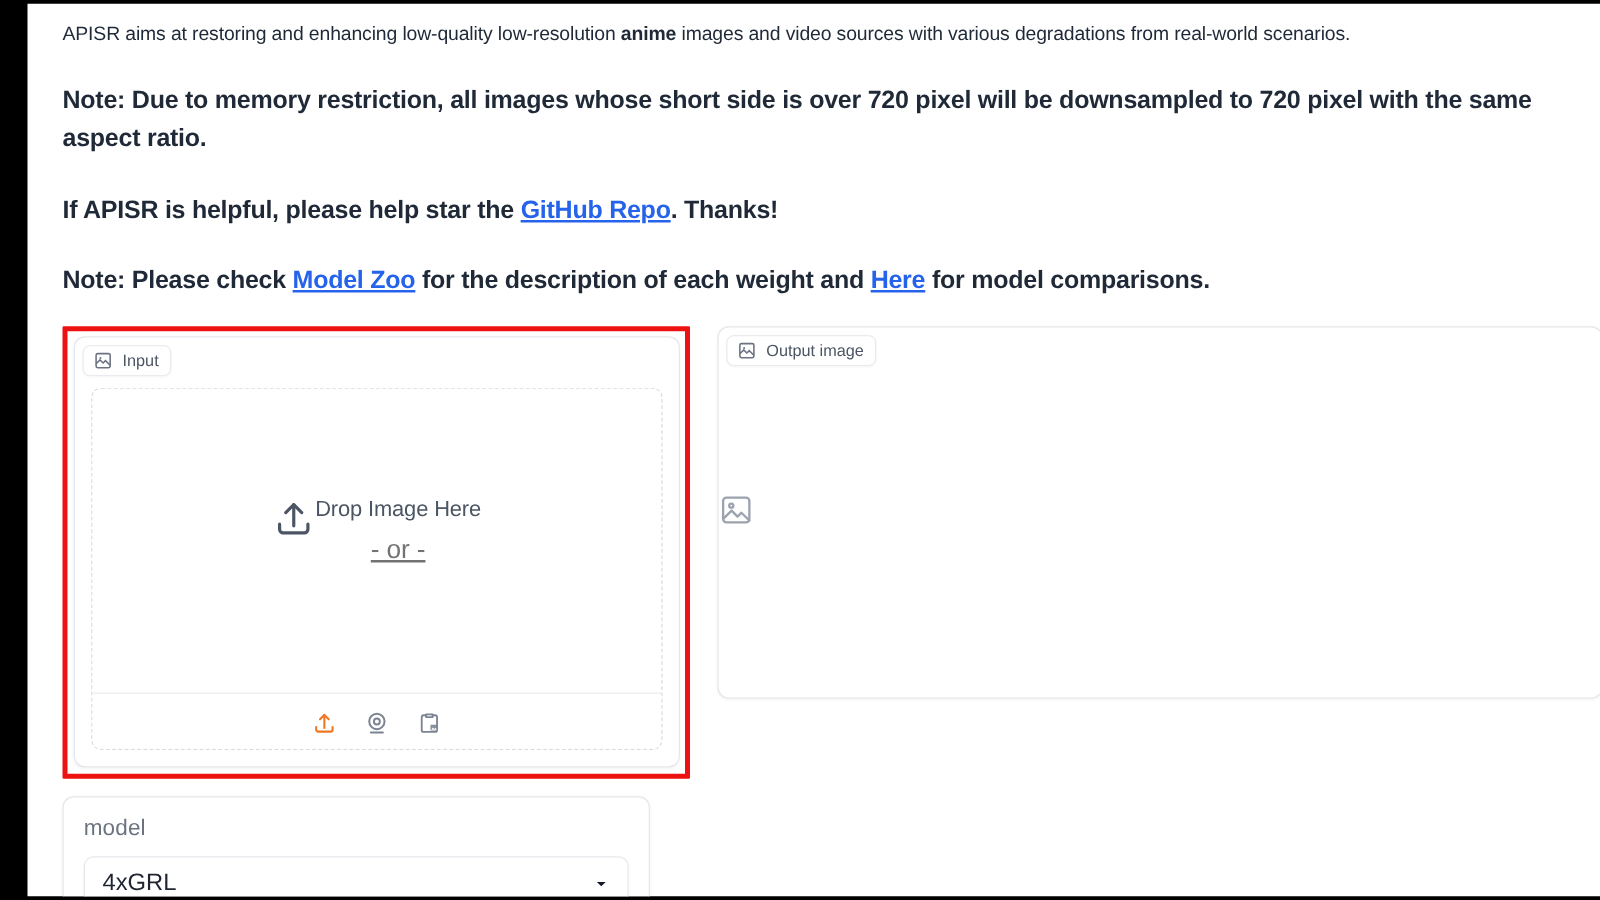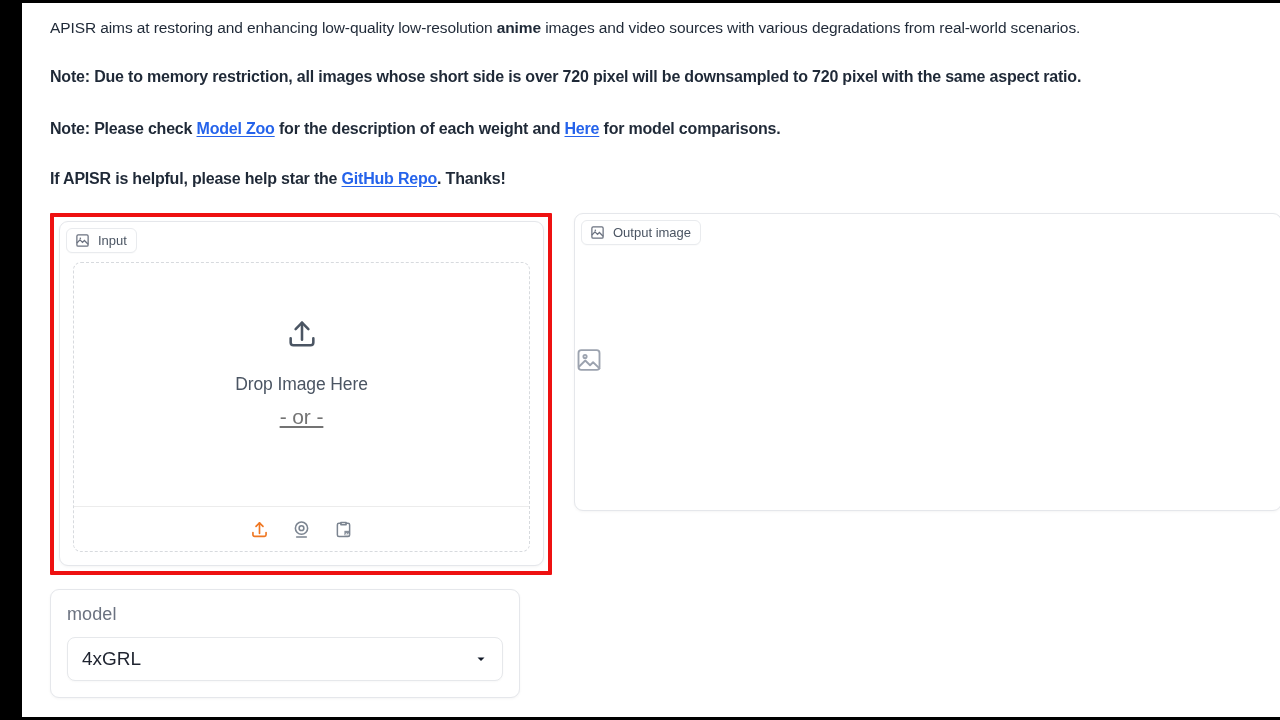--- a/index.html
+++ b/index.html
@@ -26,21 +26,21 @@
 
   
   .para {
     color: #1f2937;
     font-size: 15.5px;
     line-height: 1.45;
     margin: 0;
     letter-spacing: -0.1px;
   }
   .para.p1 { padding-top: 14px; }
-  .para.bold { font-weight: 700; font-size: 16px; letter-spacing: -0.2px; }
+  .para.bold { font-weight: 700; font-size: 20px; letter-spacing: -0.2px; }
   .para.bold.p2 { padding-top: 26px; line-height: 1.55; }
   .para.bold.p3 { padding-top: 27px; }
   .para.bold.p4 { padding-top: 27px; }
   b.inline-strong { font-weight: 700; }
   a.link {
     color: #2563eb;
     text-decoration: underline;
     text-underline-offset: 2px;
     cursor: pointer;
   }
@@ -97,21 +97,21 @@
     border: 1px dashed #d7dade;
     border-radius: 8px;
     display: flex;
     flex-direction: column;
     align-items: center;
     justify-content: center;
   }
   .drop-inner {
     flex: 1;
     display: flex;
-    flex-direction: column;
+    flex-direction: row;
     align-items: center;
     justify-content: center;
     width: 100%;
     padding-bottom: 16px;
   }
   .upload-big { color: #4b5563; margin-bottom: 14px; }
   .drop-text {
     color: #4b5563;
     font-size: 17.5px;
     line-height: 1.72;
@@ -178,23 +178,23 @@
 </head>
 <body>
 
 <div id="screen">
   <div id="page">
 
     <p class="para p1"><span>APISR aims at restoring and enhancing low-quality low-resolution </span><b class="inline-strong">anime</b><span> images and video sources with various degradations from real-world scenarios.</span></p>
 
     <p class="para bold p2"><span>Note: Due to memory restriction, all images whose short side is over 720 pixel will be downsampled to 720 pixel with the same aspect ratio.</span><br></p>
 
+    <p class="para bold p4"><span>If APISR is helpful, please help star the </span><a class="link">GitHub Repo</a><span>. Thanks!</span></p>
+
     <p class="para bold p3"><span>Note: Please check </span><a class="link">Model Zoo</a><span> for the description of each weight and </span><a class="link">Here</a><span> for model comparisons.</span></p>
-
-    <p class="para bold p4"><span>If APISR is helpful, please help star the </span><a class="link">GitHub Repo</a><span>. Thanks!</span></p>
 
     <div class="columns">
 
       <div class="col col-left">
 
         <div class="highlight-box">
           <div class="block input-block">
 
             <div class="block-label">
               <span class="lbl-ico">

